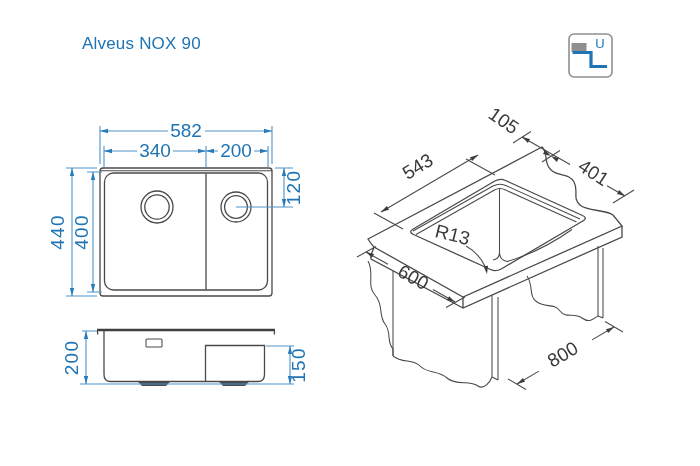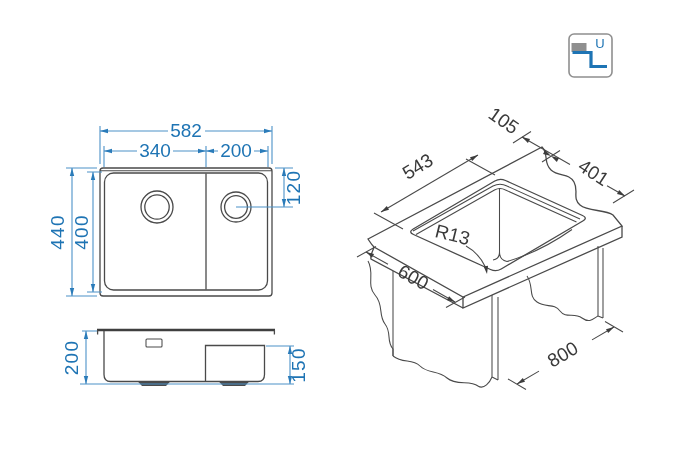--- a/index.html
+++ b/index.html
@@ -16,20 +16,21 @@
   text.bdim{fill:#1e74b4;font-size:19px;font-family:"Liberation Sans",sans-serif;}
   text.bdimv{fill:#1e74b4;font-size:19px;letter-spacing:1.2px;font-family:"Liberation Sans",sans-serif;}
   text.kdim{fill:#3a3a3a;font-size:19px;font-family:"Liberation Sans",sans-serif;}
   text.ulabel{fill:#1e74b4;font-size:13px;font-family:"Liberation Sans",sans-serif;}
 </style>
 </head>
 <body>
 
 <div class="canvas">
 
+  <div class="title">Alveus NOX 90</div>
 
   <svg width="700" height="466" viewBox="0 0 700 466">
 
     <g>
       <rect x="100" y="168" width="172" height="128" rx="3" class="dk"></rect>
       <line x1="100" y1="170.7" x2="272" y2="170.7" class="dkthin"></line>
       <rect x="104.5" y="173" width="163" height="117" rx="9" class="dk"></rect>
       <line x1="206" y1="173.5" x2="206" y2="289.5" class="dk"></line>
       <circle cx="157" cy="207" r="16" class="dk"></circle>
       <circle cx="157" cy="207" r="12.2" class="dk"></circle>

